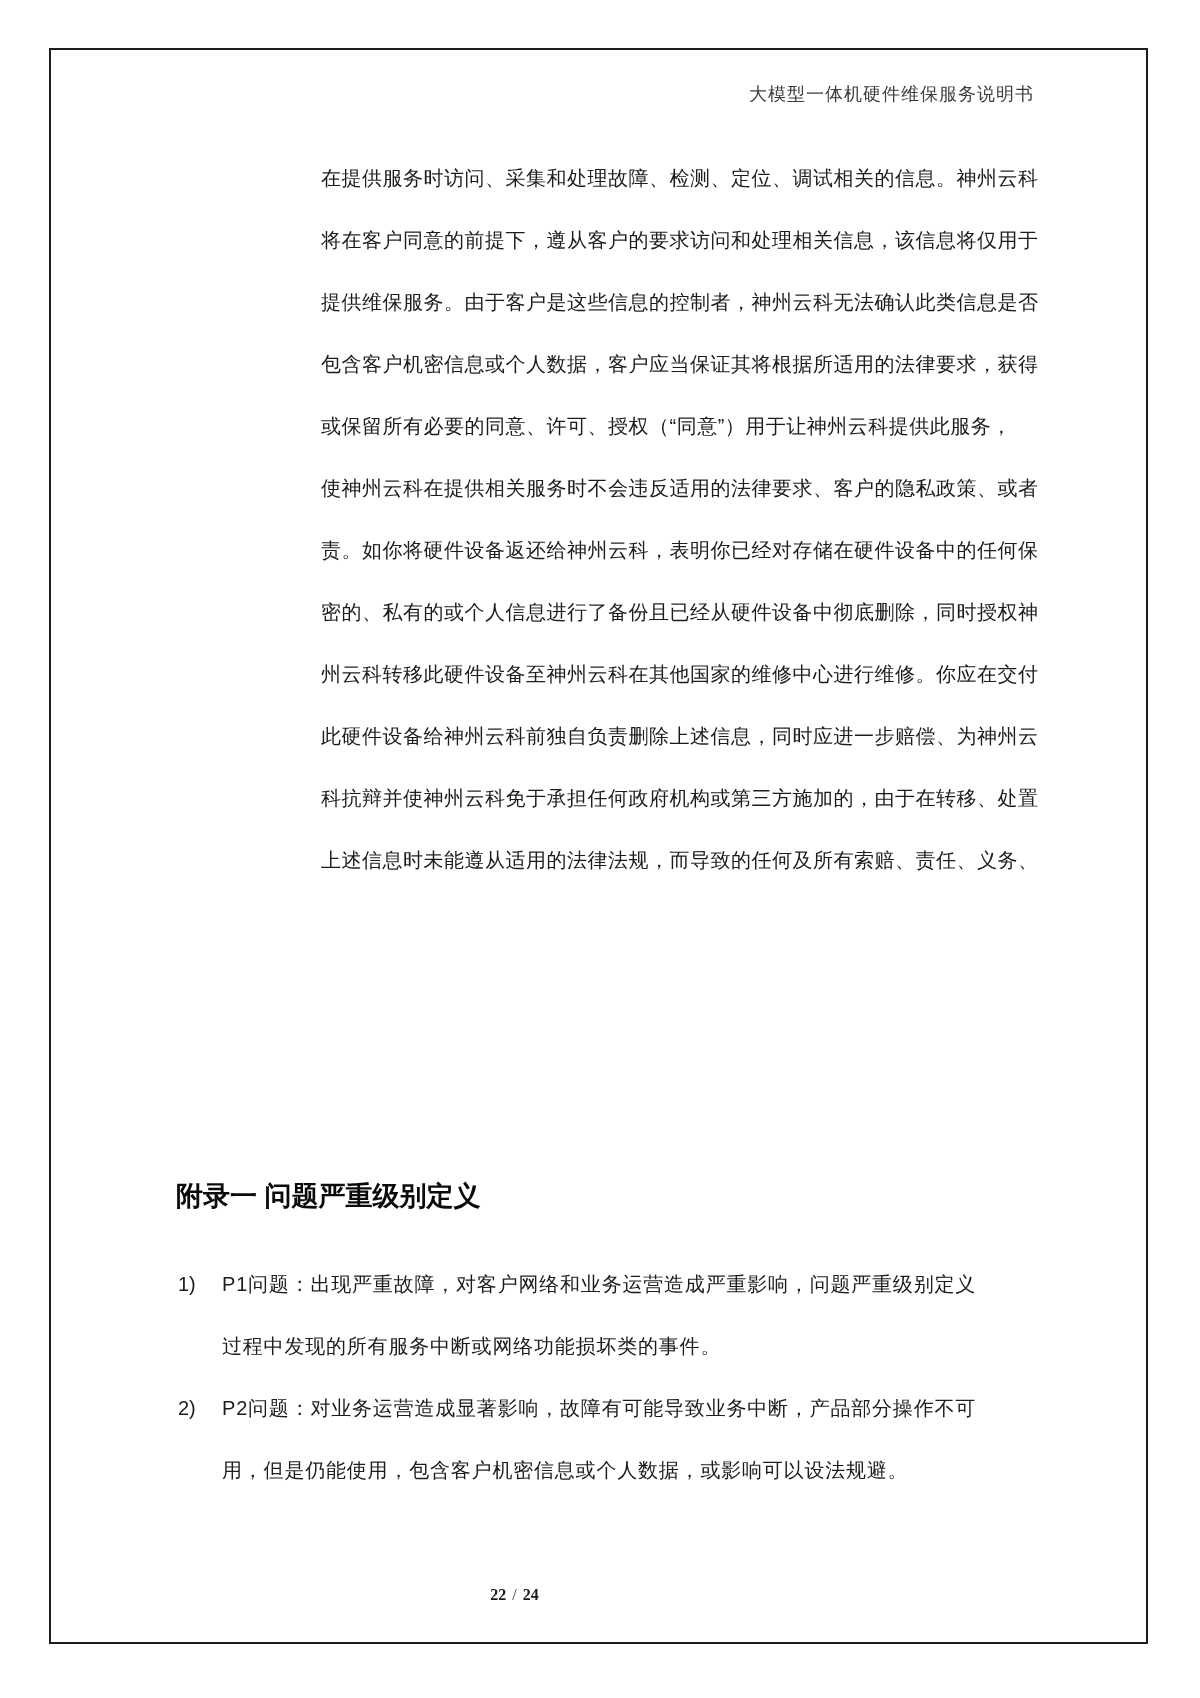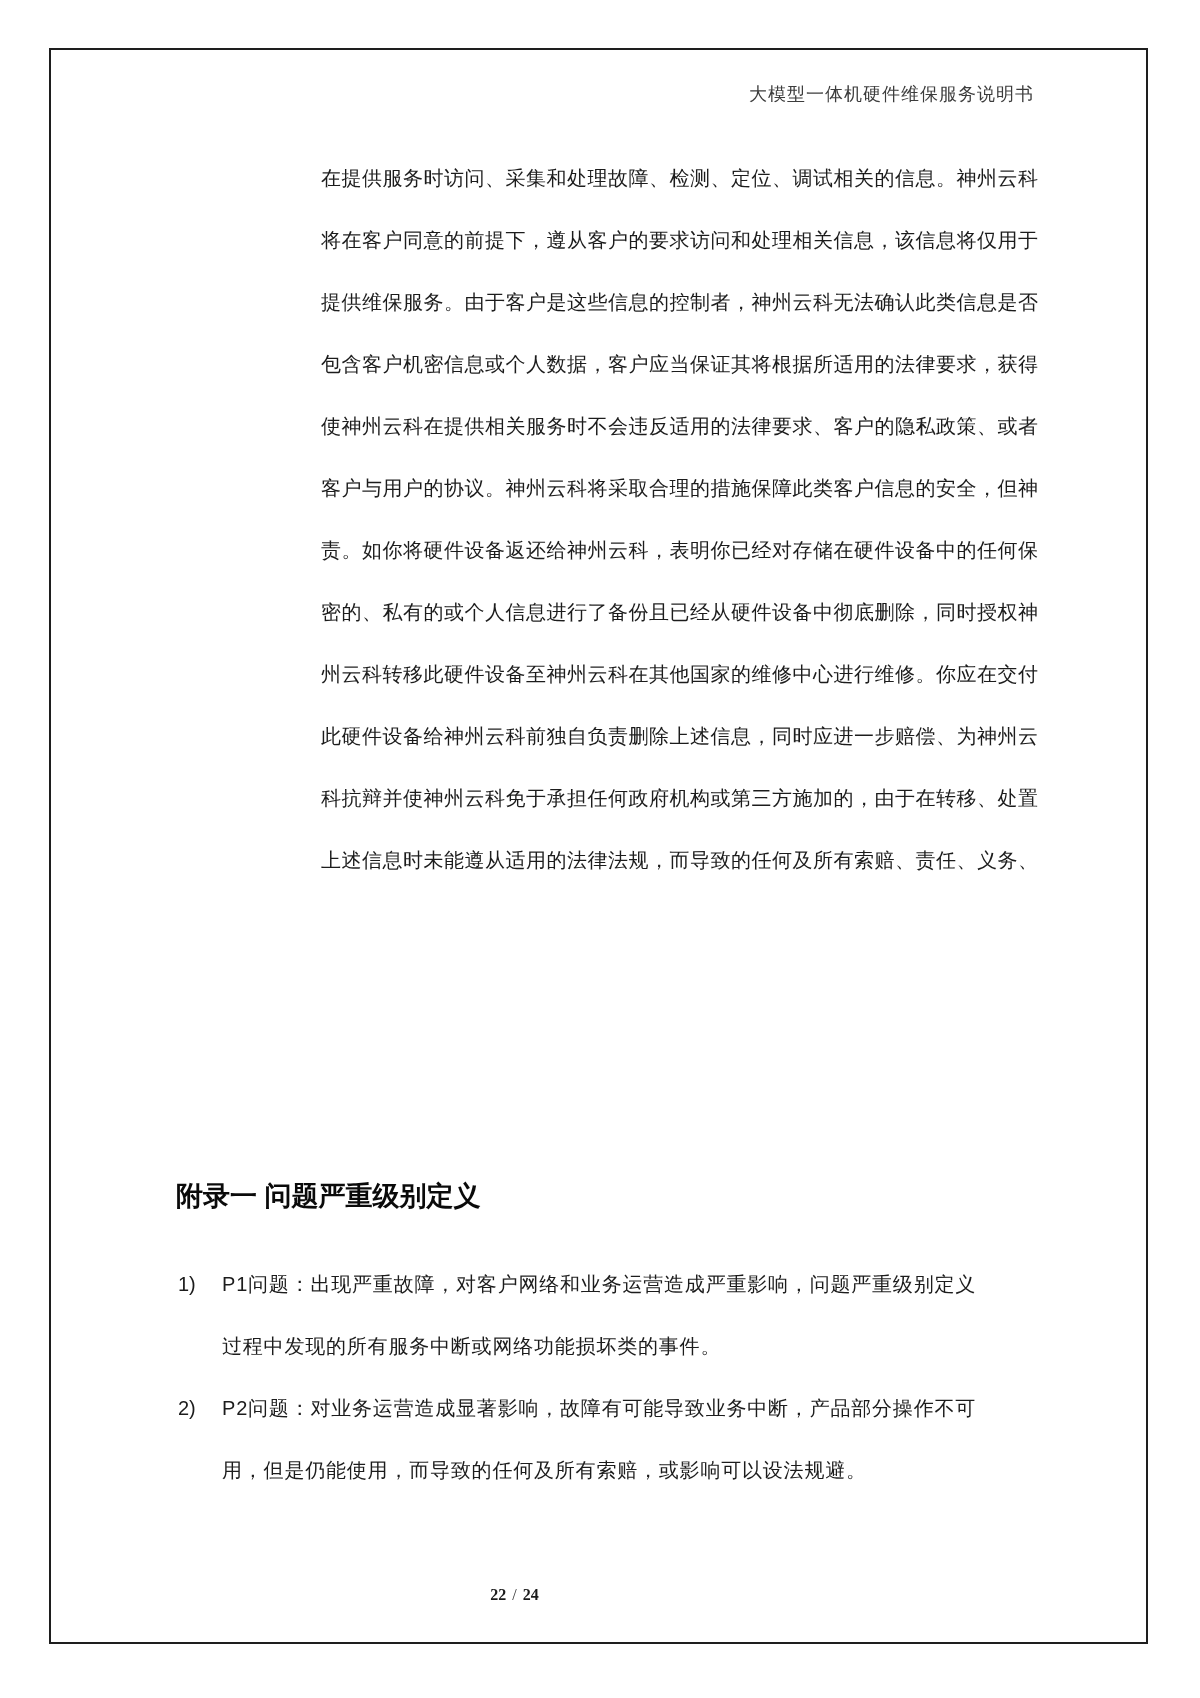--- a/index.html
+++ b/index.html
@@ -106,22 +106,22 @@
 
   <div class="page-border"></div>
 
   <div class="header-title">大模型一体机硬件维保服务说明书</div>
 
   <div class="paragraph">
     <div class="pline">在提供服务时访问、采集和处理故障、检测、定位、调试相关的信息。神州云科</div>
     <div class="pline">将在客户同意的前提下，遵从客户的要求访问和处理相关信息，该信息将仅用于</div>
     <div class="pline">提供维保服务。由于客户是这些信息的控制者，神州云科无法确认此类信息是否</div>
     <div class="pline">包含客户机密信息或个人数据，客户应当保证其将根据所适用的法律要求，获得</div>
+    <div class="pline">或保留所有必要的同意、许可、授权（“同意”）用于让神州云科提供此服务，</div>
     <div class="pline">使神州云科在提供相关服务时不会违反适用的法律要求、客户的隐私政策、或者</div>
-    <div class="pline">客户与用户的协议。神州云科将采取合理的措施保障此类客户信息的安全，但神</div>
     <div class="pline">责。如你将硬件设备返还给神州云科，表明你已经对存储在硬件设备中的任何保</div>
     <div class="pline">密的、私有的或个人信息进行了备份且已经从硬件设备中彻底删除，同时授权神</div>
     <div class="pline">州云科转移此硬件设备至神州云科在其他国家的维修中心进行维修。你应在交付</div>
     <div class="pline">此硬件设备给神州云科前独自负责删除上述信息，同时应进一步赔偿、为神州云</div>
     <div class="pline">科抗辩并使神州云科免于承担任何政府机构或第三方施加的，由于在转移、处置</div>
     <div class="pline">上述信息时未能遵从适用的法律法规，而导致的任何及所有索赔、责任、义务、</div>
   </div>
 
   <h1 class="appendix-heading">附录一 问题严重级别定义</h1>
 
@@ -133,21 +133,21 @@
     <div class="li-row">
       <span class="li-marker"></span>
       <span class="li-text">过程中发现的所有服务中断或网络功能损坏类的事件。</span>
     </div>
     <div class="li-row">
       <span class="li-marker">2)</span>
       <span class="li-text">P2问题：对业务运营造成显著影响，故障有可能导致业务中断，产品部分操作不可</span>
     </div>
     <div class="li-row">
       <span class="li-marker"></span>
-      <span class="li-text">用，但是仍能使用，而导致的任何及所有索赔，或影响可以设法规避。</span>
+      <span class="li-text">用，但是仍能使用，包含客户机密信息或个人数据，或影响可以设法规避。</span>
     </div>
   </div>
 
   <div class="footer">
     <span class="num">22</span><span class="sep">/</span><span class="num">24</span>
   </div>
 
 </div>
 
 </body></html>

